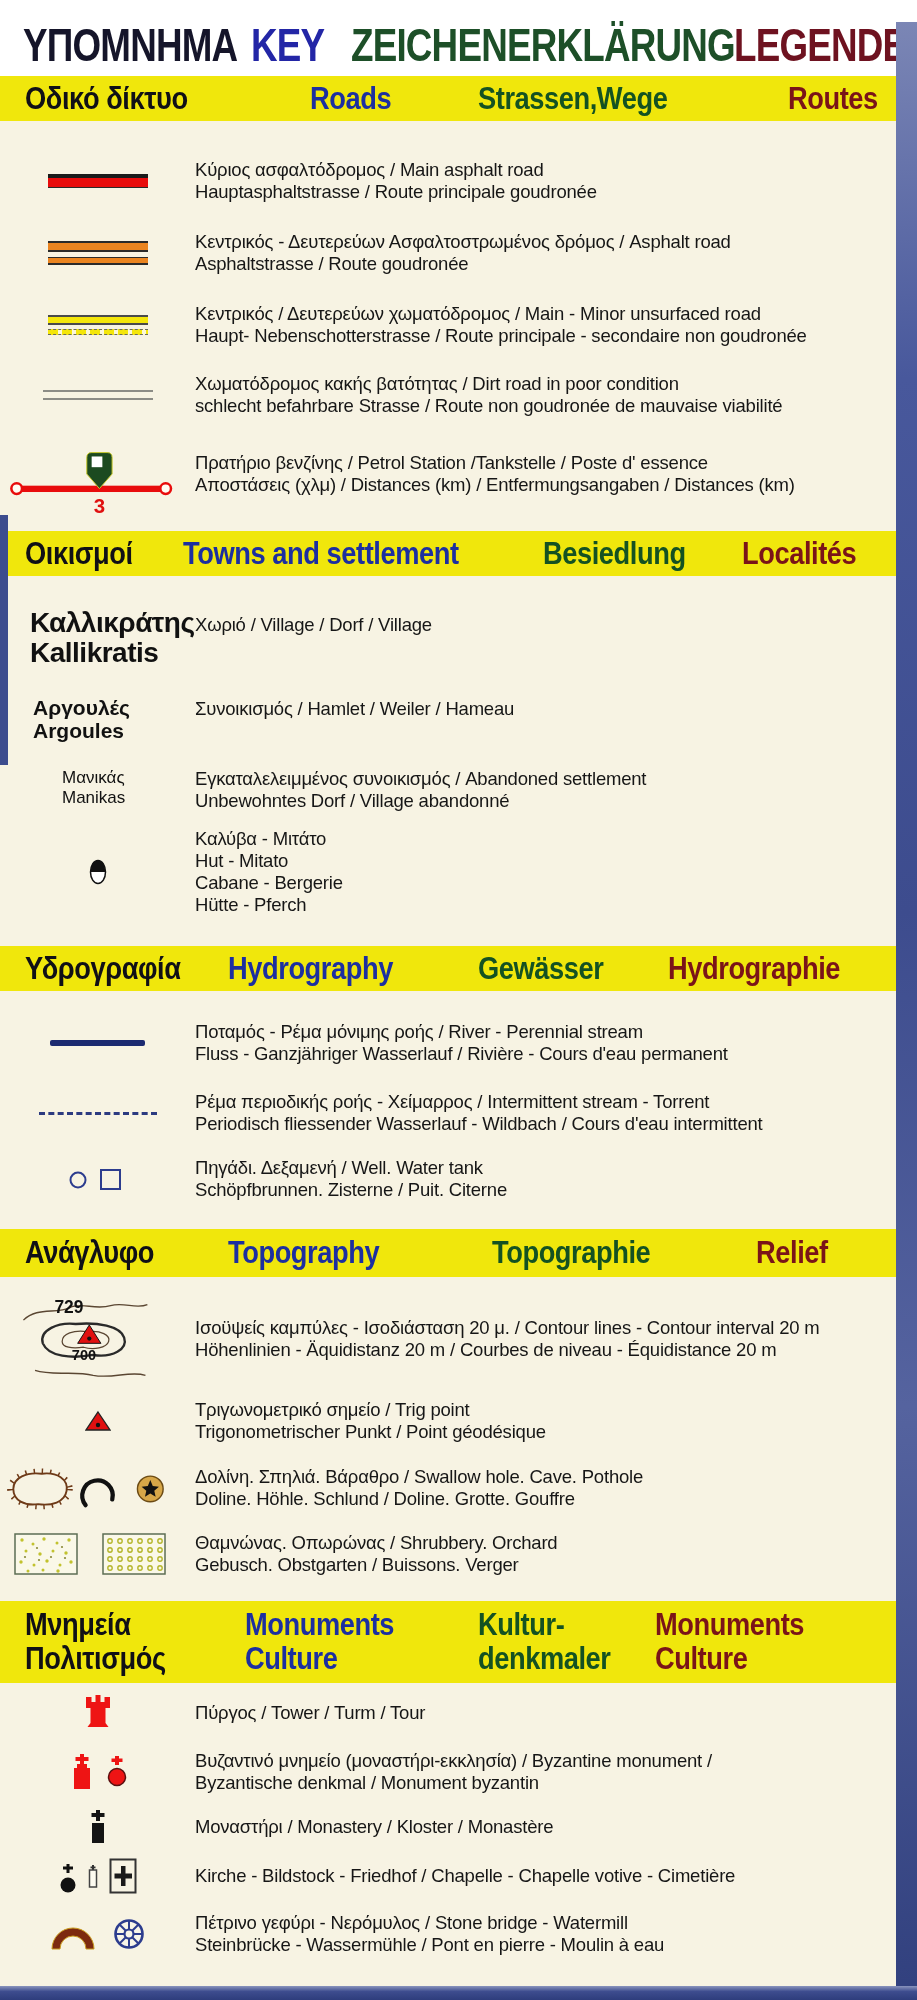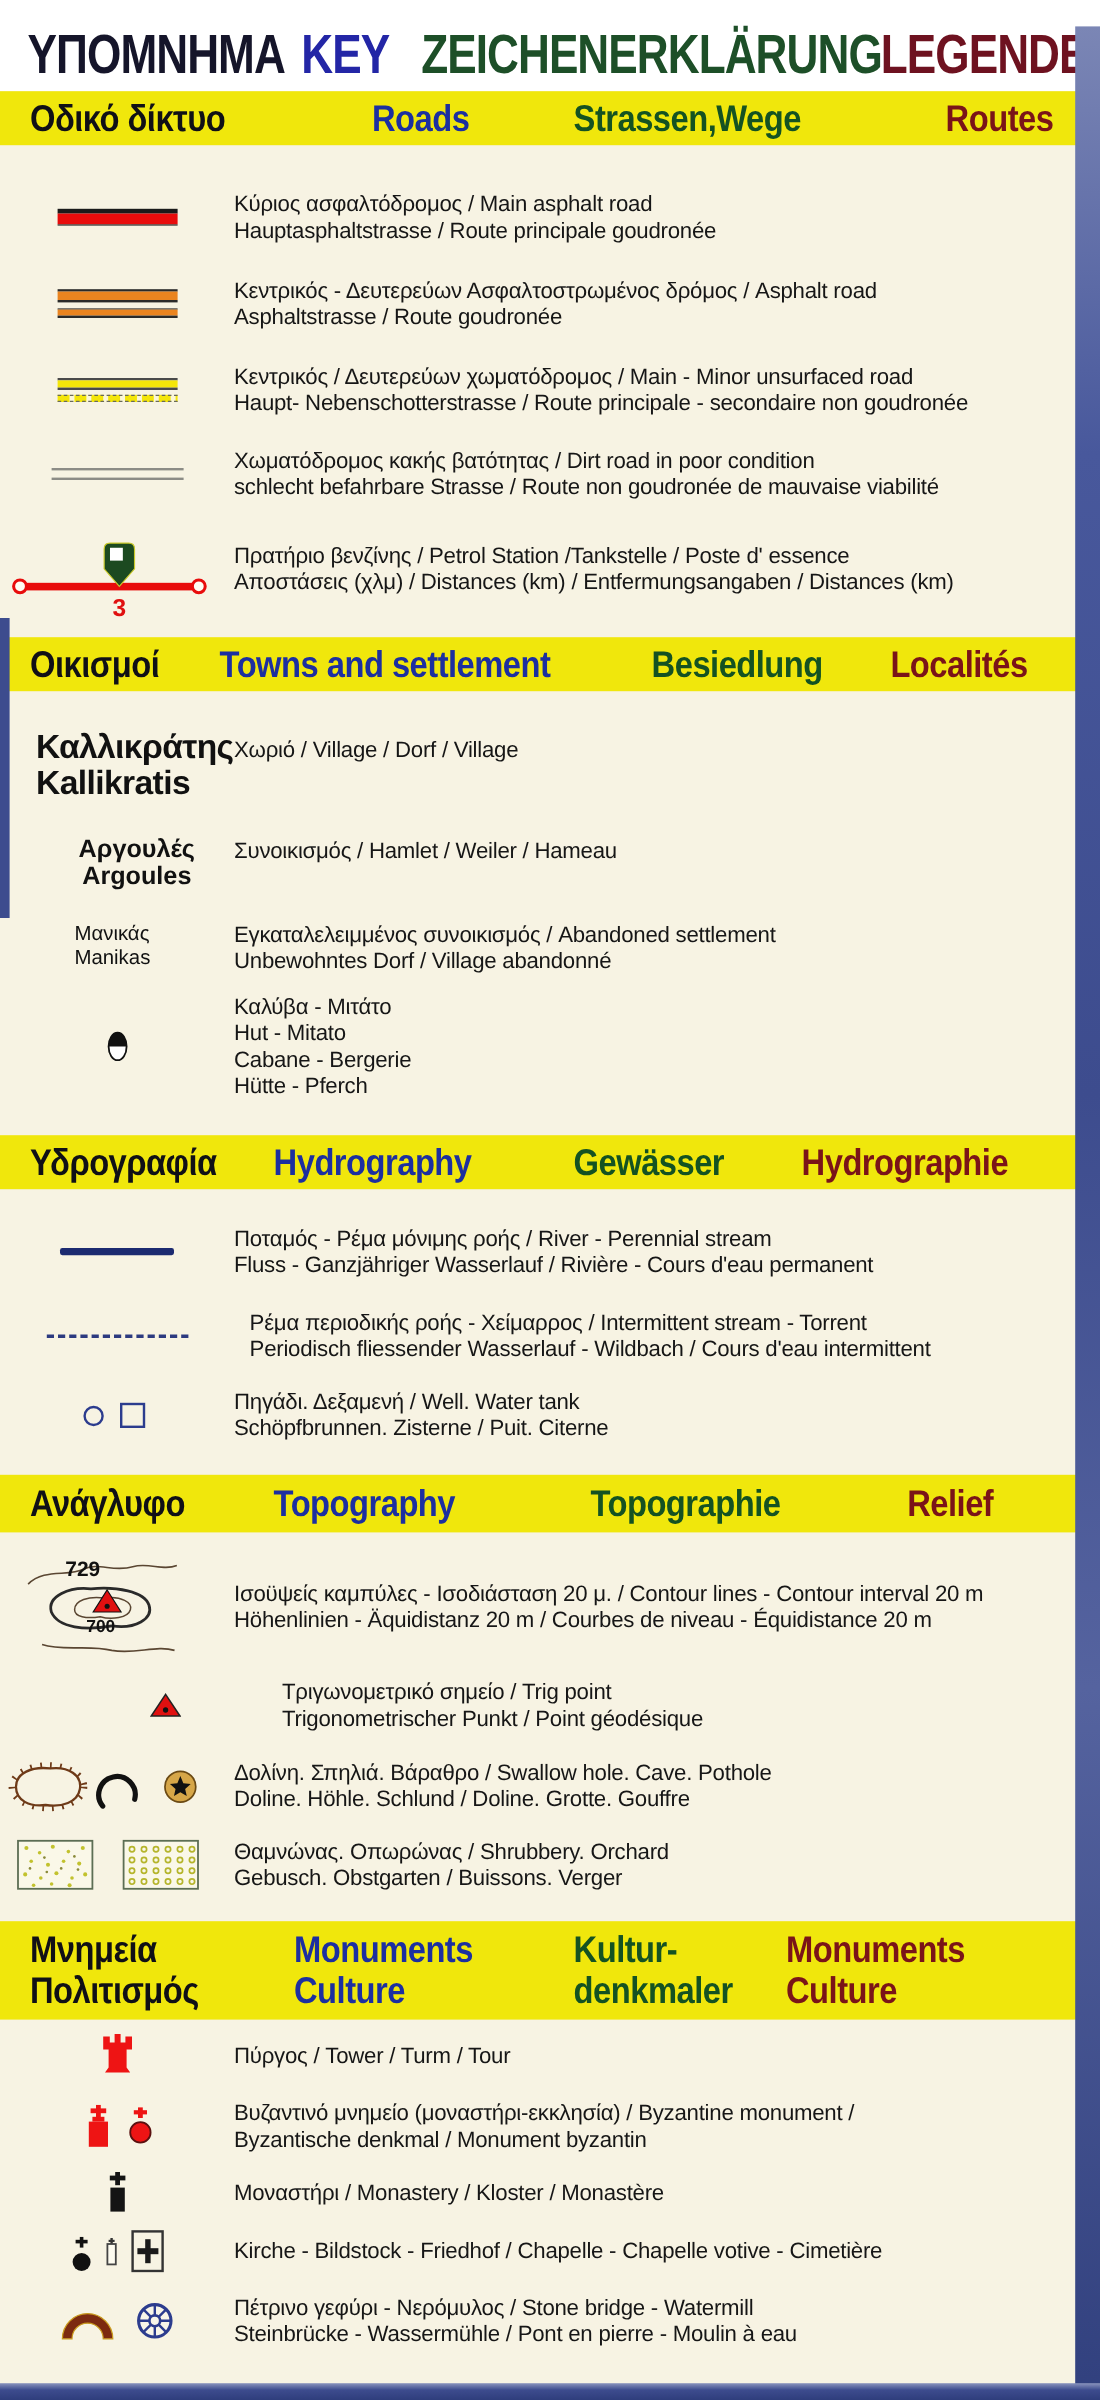--- a/index.html
+++ b/index.html
@@ -150,21 +150,21 @@
   <div class="row top" style="margin-top:32px;">
     <div class="pname pn-village">
       <div>Καλλικράτης</div>
       <div>Kallikratis</div>
     </div>
     <div class="txt" style="margin-top:6px;">
       <div>Χωριό / Village / Dorf / Village</div>
     </div>
   </div>
 
-  <div class="row top" style="margin-top:28px;text-align:center;">
+  <div class="row top" style="margin-top:28px;">
     <div class="pname pn-hamlet">
       <div>Αργουλές</div>
       <div>Argoules</div>
     </div>
     <div class="txt" style="margin-top:2px;">
       <div>Συνοικισμός / Hamlet / Weiler / Hameau</div>
     </div>
   </div>
 
   <div class="row top" style="margin-top:26px;">
@@ -203,21 +203,21 @@
   <div class="row" style="margin-top:30px;">
     <div class="sym">
       <div style="width:95px;height:5.5px;background:#1c2a70;border-radius:2px;"></div>
     </div>
     <div class="txt">
       <div>Ποταμός - Ρέμα μόνιμης ροής  / River - Perennial stream</div>
       <div>Fluss - Ganzjähriger Wasserlauf / Rivière - Cours d'eau permanent</div>
     </div>
   </div>
 
-  <div class="row" style="margin-top:26px;gap:13px;">
+  <div class="row" style="margin-top:26px;">
     <div class="sym">
       <div style="width:118px;height:0;border-top:3.5px dashed #2c3a80;"></div>
     </div>
     <div class="txt">
       <div>Ρέμα περιοδικής ροής - Χείμαρρος / Intermittent stream - Torrent</div>
       <div>Periodisch fliessender Wasserlauf - Wildbach / Cours d'eau intermittent</div>
     </div>
   </div>
 
   <div class="row" style="margin-top:22px;">
@@ -252,21 +252,21 @@
         <polygon points="76,33 88,52 64,52" fill="#e01010" stroke="#111111" stroke-width="1"></polygon>
         <circle cx="76" cy="47" r="2.2" fill="#111111"></circle>
       </svg>
     </div>
     <div class="txt">
       <div>Ισοϋψείς καμπύλες - Ισοδιάσταση 20 μ. / Contour lines - Contour interval 20 m</div>
       <div>Höhenlinien - Äquidistanz 20 m / Courbes de niveau - Équidistance 20 m</div>
     </div>
   </div>
 
-  <div class="row" style="margin-top:14px;margin-left:40px;">
+  <div class="row" style="margin-top:14px;">
     <div class="sym">
       <svg width="26" height="22" viewBox="0 0 26 22">
         <polygon points="13,2 25,20 1,20" fill="#e01010" stroke="#222222" stroke-width="1.3"></polygon>
         <circle cx="13" cy="15" r="2.2" fill="#111111"></circle>
       </svg>
     </div>
     <div class="txt">
       <div>Τριγωνομετρικό σημείο / Trig point</div>
       <div>Trigonometrischer Punkt / Point géodésique</div>
     </div>

